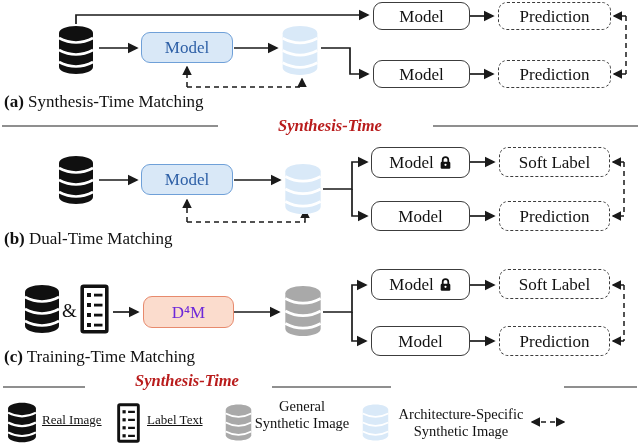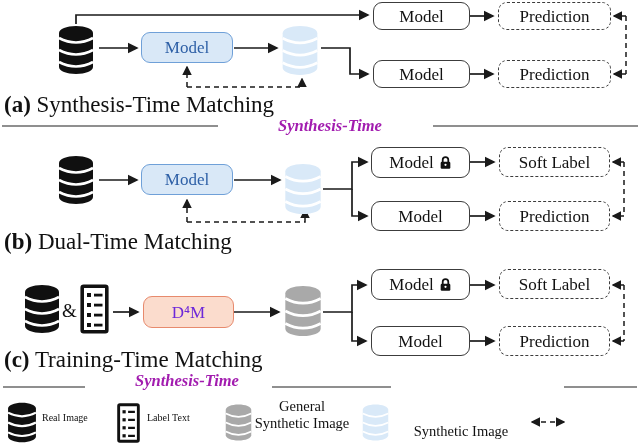--- a/index.html
+++ b/index.html
@@ -9,31 +9,31 @@
   }
   svg.overlay{position:absolute;left:0;top:0;width:640px;height:444px;pointer-events:none;z-index:1;}
   .box{
     position:absolute;z-index:2;display:flex;align-items:center;justify-content:center;
     background:#fff;border:1.6px solid #3c3c3c;border-radius:9px;
     font-size:17px;line-height:1;gap:5px;box-sizing:border-box;font-family:Liberation Serif, serif;
   }
   .box.blue{background:#d9e8f7;border-color:#6fa0d8;color:#2d5fa6;}
   .box.accent{background:#fbdccd;border-color:#e78a6d;color:#6d28d9;}
   .box.dashed{border:1.6px dashed #3c3c3c;}
-  .caption{position:absolute;z-index:2;font-size:23px;white-space:nowrap;}
+  .caption{position:absolute;z-index:2;font-size:17px;white-space:nowrap;}
   .caption b{font-weight:bold;}
   .hdr{position:absolute;z-index:2;font-size:16.5px;font-weight:bold;font-style:italic;text-align:center;white-space:nowrap;}
-  .hdr.syn{color:#a21caf;}
+  .hdr.syn{color:#b91c1c;}
   .hdr.trn{color:#3f6b36;}
   .icon{position:absolute;z-index:2;}
   .db-black{color:#101010;}
   .db-blue{color:#d9e9f8;}
   .db-gray{color:#a9a9a9;}
   .amp{position:absolute;z-index:2;font-size:19px;}
-  .lg-label{position:absolute;z-index:2;font-size:10px;white-space:nowrap;}
+  .lg-label{position:absolute;z-index:2;font-size:13px;white-space:nowrap;text-decoration:underline;}
   .lg-label2{position:absolute;z-index:2;font-size:14.5px;line-height:16.5px;text-align:center;}
 </style>
 </head>
 <body>
 
 <div class="figure">
 
   <svg width="0" height="0" style="position:absolute">
     <defs>
       <symbol id="db-icon" viewBox="0 0 36 50">
@@ -226,18 +226,18 @@
     </svg>
   <div class="lg-label2" style="left:252px;top:398px;width:100px">
     <span>General</span><br>
     <span>Synthetic Image</span>
   </div>
 
   <svg class="icon db-blue" style="left:362px;top:403px;width:27px;height:39px">
       <use href="#db-icon"></use>
     </svg>
   <div class="lg-label2" style="left:390px;top:406px;width:142px">
-    <br>
+    <span>Architecture-Specific</span><br>
     <span>Synthetic Image</span>
   </div>
 
 
 </div>
 
 </body></html>

